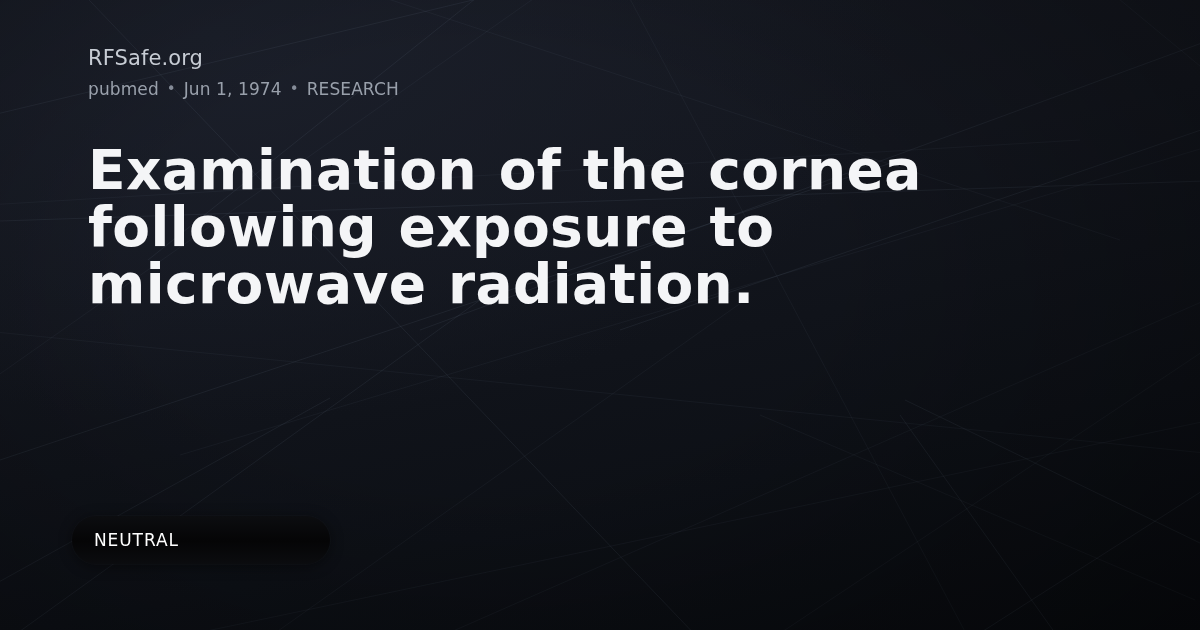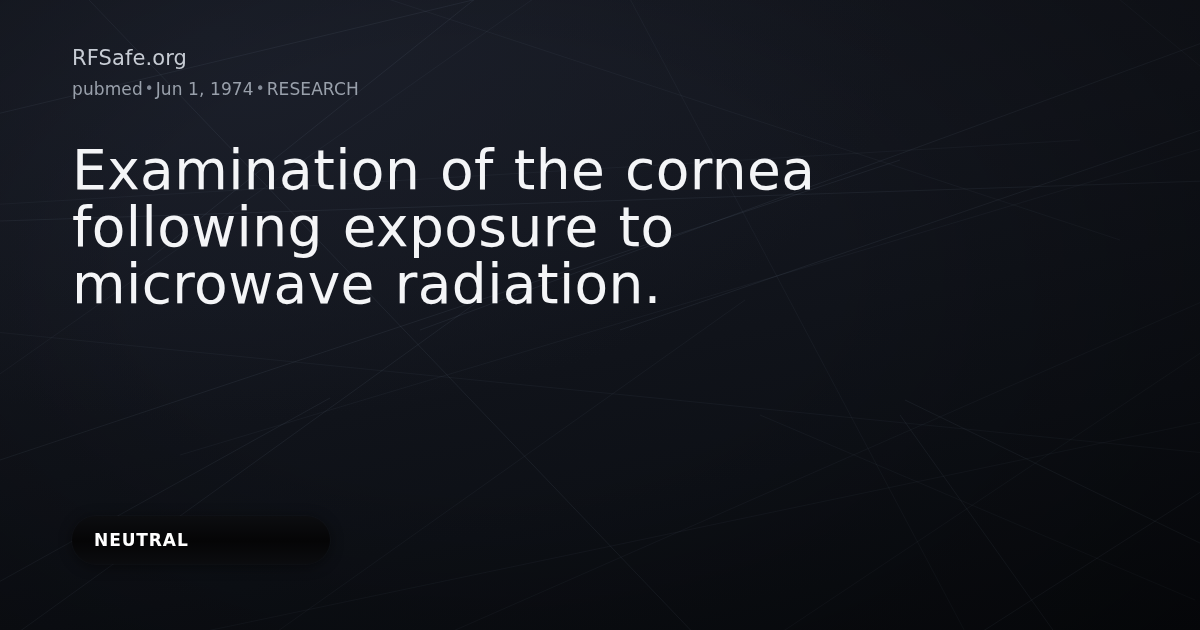--- a/index.html
+++ b/index.html
@@ -42,53 +42,54 @@
     inset: 0;
     pointer-events: none;
     background: radial-gradient(900px 560px at 40% 42%, rgba(0,0,0,0) 38%, rgba(0,0,0,0.36) 100%);
   }
 
   .content {
     position: absolute;
     inset: 0;
     padding: 44px 92px 0 72px;
     box-sizing: border-box;
+    margin-left: 16px;
   }
 
   .site-name {
     color: #c7ccd4;
     font-size: 21px;
     line-height: 28px;
     letter-spacing: 0.1px;
     font-weight: 400;
   }
 
   .meta-line {
     margin-top: 5px;
     color: #99a0ab;
     font-size: 17px;
     line-height: 24px;
     letter-spacing: 0.1px;
     font-weight: 400;
     display: flex;
     align-items: center;
-    gap: 2px;
+    gap: 8px;
   }
   .meta-sep {
     color: #858c98;
     font-size: 15px;
     line-height: 24px;
   }
 
   .headline {
     margin-top: 41px;
     color: #f4f5f7;
     font-size: 55px;
     line-height: 57px;
-    font-weight: 400;
+    font-weight: 700;
     letter-spacing: 0.4px;
     max-width: 920px;
     word-spacing: 2px;
   }
 
   .badge-row {
     position: absolute;
     left: 72px;
     bottom: 66px;
   }
@@ -102,21 +103,21 @@
     padding: 0 22px;
     box-sizing: border-box;
     border-radius: 26px;
     background: linear-gradient(180deg, #0c0d10 0%, #050506 52%, #0b0c0f 100%);
     box-shadow: 0 0 0 1px rgba(255,255,255,0.018), 0 2px 14px rgba(0,0,0,0.45);
   }
 
   .badge-label {
     color: #ffffff;
     font-size: 17px;
-    font-weight: 700;
+    font-weight: 400;
     letter-spacing: 0.9px;
     line-height: 1;
   }
 </style>
 </head>
 <body>
 
 <div class="og-card">
 
   <svg class="bg-lines" viewBox="0 0 1200 630" preserveAspectRatio="none" aria-hidden="true">

